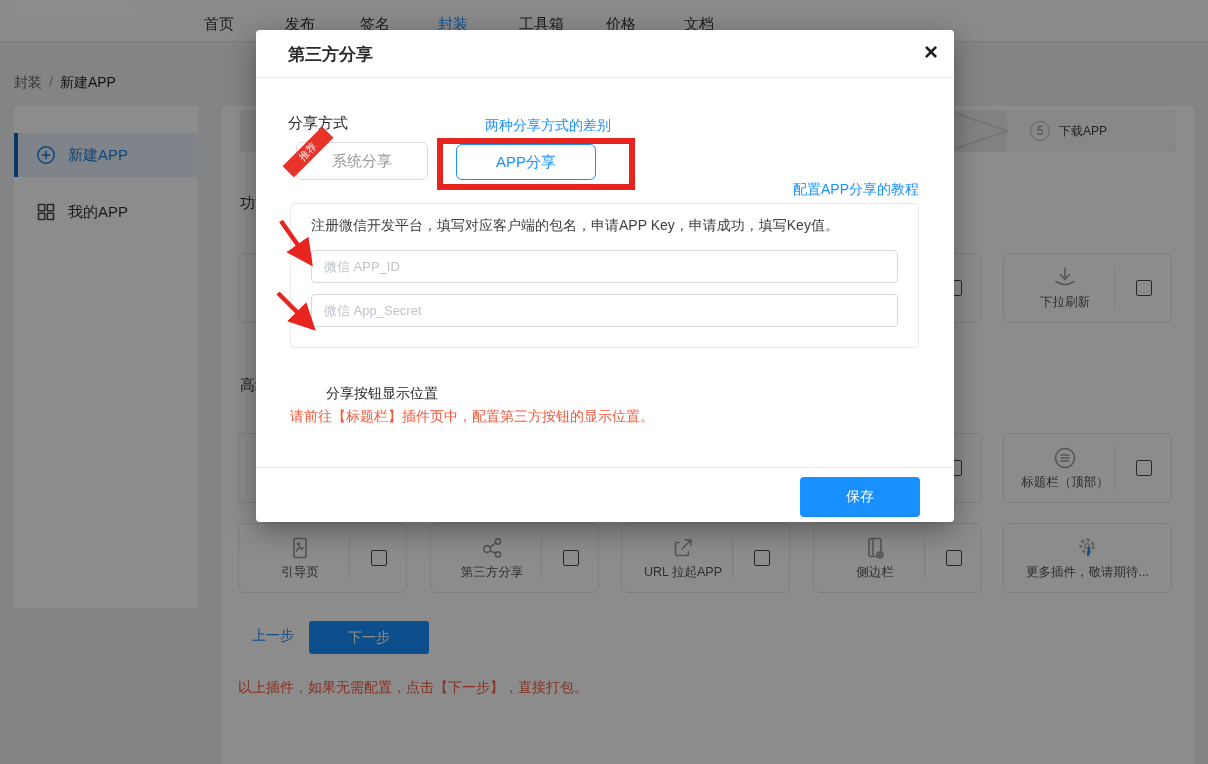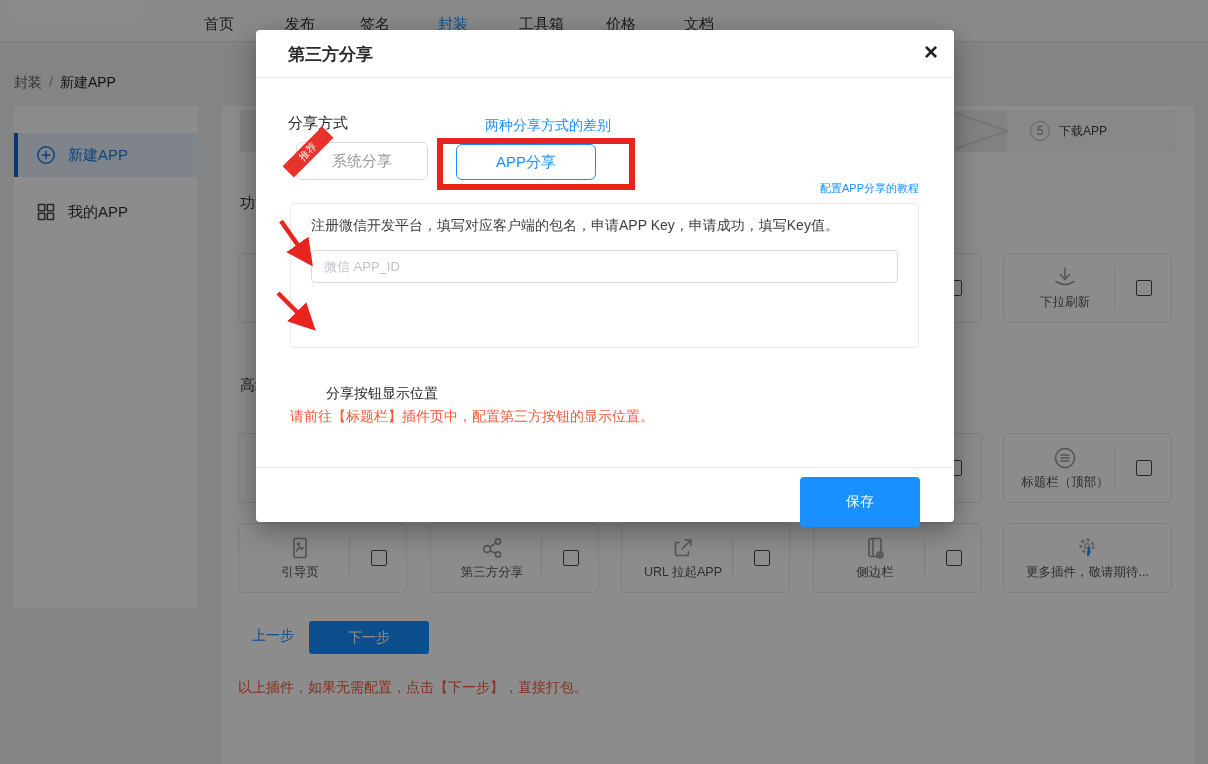--- a/index.html
+++ b/index.html
@@ -53,32 +53,32 @@
   .modal-title { position:absolute; left:32px; top:13px; font-size:17px; color:#2b2b2b; font-weight:600; }
   .modal-close { position:absolute; right:16px; top:8px; font-size:24px; font-weight:700; color:#222; cursor:pointer; line-height:28px; }
 
   .share-method-label { position:absolute; left:32px; top:84px; font-size:15px; color:#262626; }
   .diff-link { position:absolute; left:229px; top:87px; font-size:14px; color:#1890ff; cursor:pointer; }
   .tab-btn { position:absolute; border-radius:6px; background:#fff; font-size:15px; cursor:pointer; font-family:inherit; }
   .tab-sys { left:40px; top:112px; width:132px; height:38px; border:1px solid #dcdcdc; color:#999; }
   .tab-app { left:200px; top:114px; width:140px; height:36px; border:1px solid #1890ff; color:#1890ff; z-index:2; }
   .ribbon { position:absolute; left:-17px; top:1px; width:56px; height:16px; background:#e8332a; color:#fff; font-size:10px; text-align:center; line-height:16px; transform:rotate(-45deg); }
   .anno-box { position:absolute; left:181px; top:108px; width:198px; height:52px; border:6px solid #e8241f; z-index:3; pointer-events:none; }
-  .tutorial-link { position:absolute; right:35px; top:151px; font-size:11px; color:#1890ff; cursor:pointer; }
+  .tutorial-link { position:absolute; right:35px; top:151px; font-size:14px; color:#1890ff; cursor:pointer; }
 
   .form-box { position:absolute; left:34px; top:173px; width:629px; height:145px; border:1px solid #e9e9e9; border-radius:4px; }
   .form-instruction { position:absolute; left:20px; top:13px; font-size:14px; color:#404040; }
   .txt-input { position:absolute; left:20px; width:587px; height:33px; border:1px solid #d9d9d9; border-radius:4px; padding:0 12px; font-size:13px; color:#333; font-family:inherit; outline:none; }
   .txt-input::placeholder { color:#bfc3cb; }
   .in1 { top:46px; } .in2 { top:90px; }
 
   .pos-label { position:absolute; left:34px; top:355px; font-size:14px; color:#262626;margin-left:36px; }
   .pos-warning { position:absolute; left:34px; top:378px; font-size:14px; }
   .modal-sep { position:absolute; left:0; top:437px; width:100%; height:1px; background:#ececec; }
-  .save-btn { position:absolute; left:544px; top:447px; width:120px; height:50px; background:#1890ff; border:none; border-radius:4px; color:#fff; font-size:14px; cursor:pointer; font-family:inherit; }
+  .save-btn { position:absolute; left:544px; top:447px; width:120px; height:40px; background:#1890ff; border:none; border-radius:4px; color:#fff; font-size:14px; cursor:pointer; font-family:inherit; }
   .anno-arrows { position:absolute; inset:0; pointer-events:none; z-index:4; }
 </style>
 </head>
 <body>
 
 <div class="topnav">
   <div class="logo"></div>
   <span class="nav-item" style="left:204px">首页</span>
   <span class="nav-item" style="left:285px">发布</span>
   <span class="nav-item" style="left:360px">签名</span>
@@ -316,20 +316,21 @@
     <span class="ribbon">推荐</span>
   </button>
   <button class="tab-btn tab-app">APP分享</button>
   <div class="anno-box"></div>
 
   <span class="tutorial-link">配置APP分享的教程</span>
 
   <div class="form-box">
     <div class="form-instruction">注册微信开发平台，填写对应客户端的包名，申请APP Key，申请成功，填写Key值。</div>
     <input class="txt-input in1" type="text" placeholder="微信 APP_ID" style="">
+    <input class="txt-input in2" type="text" placeholder="微信 App_Secret" style="">
   </div>
 
   <div class="pos-label">分享按钮显示位置</div>
   <div class="pos-warning" style="color:#f4583a">请前往【标题栏】插件页中，配置第三方按钮的显示位置。</div>
 
   <div class="modal-sep"></div>
   <button class="save-btn">保存</button>
 
   <svg class="anno-arrows" width="698" height="492">
     <defs>

